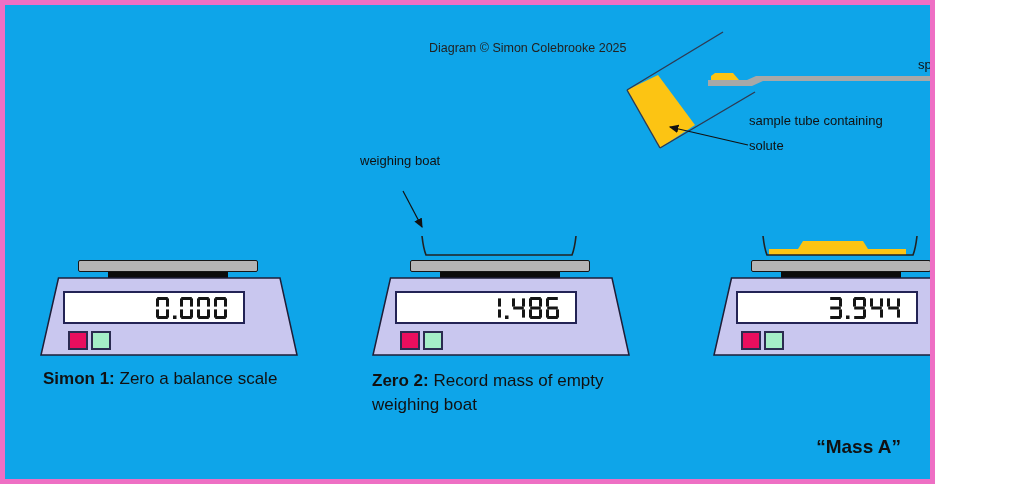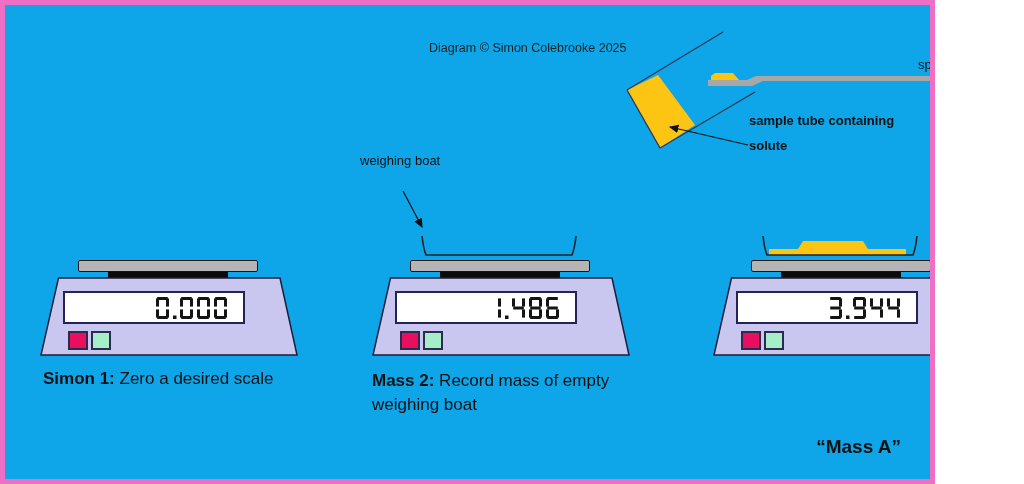--- a/index.html
+++ b/index.html
@@ -98,21 +98,21 @@
       <line x1="27" y1="70" x2="60" y2="128"></line>
     </g>
 
     <polygon points="108,60 147,60 156,56 362,56 362,61 163,61 152,66 108,66" fill="#a8a8a8"></polygon>
     <polygon points="111,60 111,56 115,53 133,53 139,60" fill="#fcc413"></polygon>
 
     <line x1="148" y1="125" x2="70" y2="107" stroke="#111" stroke-width="1.2" marker-end="url(#ah1)"></line>
   </svg>
 
   <div class="abs label" style="left:867px; top:47px; width:88px; text-align:right;">spatula</div>
-  <div class="abs label pre" style="left:744px; top:103px; width:220px;font-weight:bold;">sample tube containing
+  <div class="abs label pre" style="left:744px; top:103px; width:220px;">sample tube containing
 solute</div>
   <div class="abs label" style="left:355px; top:143px; width:82px;">weighing boat</div>
 
   <svg class="abs" style="left:393px; top:182px;" width="40" height="52" viewBox="0 0 40 52">
     <defs>
       <marker id="ah2" markerWidth="9" markerHeight="8" refX="7" refY="3.5" orient="auto">
         <path d="M0,0 L8,3.5 L0,7 z" fill="#111"></path>
       </marker>
     </defs>
     <line x1="5" y1="4" x2="24" y2="40" stroke="#111" stroke-width="1.2" marker-end="url(#ah2)"></line>
@@ -233,22 +233,22 @@
             <rect x="58.0" y="1.4" width="3" height="8.2"></rect>
             <rect x="59.2" y="9.5" width="10.6" height="3"></rect>
           </g>
         </svg>
     </div>
     <div class="btn red"></div>
     <div class="btn green"></div>
   </div>
 
   <div class="caption" style="left:38px; top:362px; width:300px;">
-    <b>Simon 1:</b><span> Zero a desired scale</span>
+    <b>Simon 1:</b><span> Zero a balance scale</span>
   </div>
   <div class="caption" style="left:367px; top:364px; width:280px;">
-    <b>Mass 2:</b><span> Record mass of empty
+    <b>Zero 2:</b><span> Record mass of empty
 weighing boat</span>
   </div>
 
   <div class="mass-a">“Mass A”</div>
 
 </div>
 
 </body></html>

